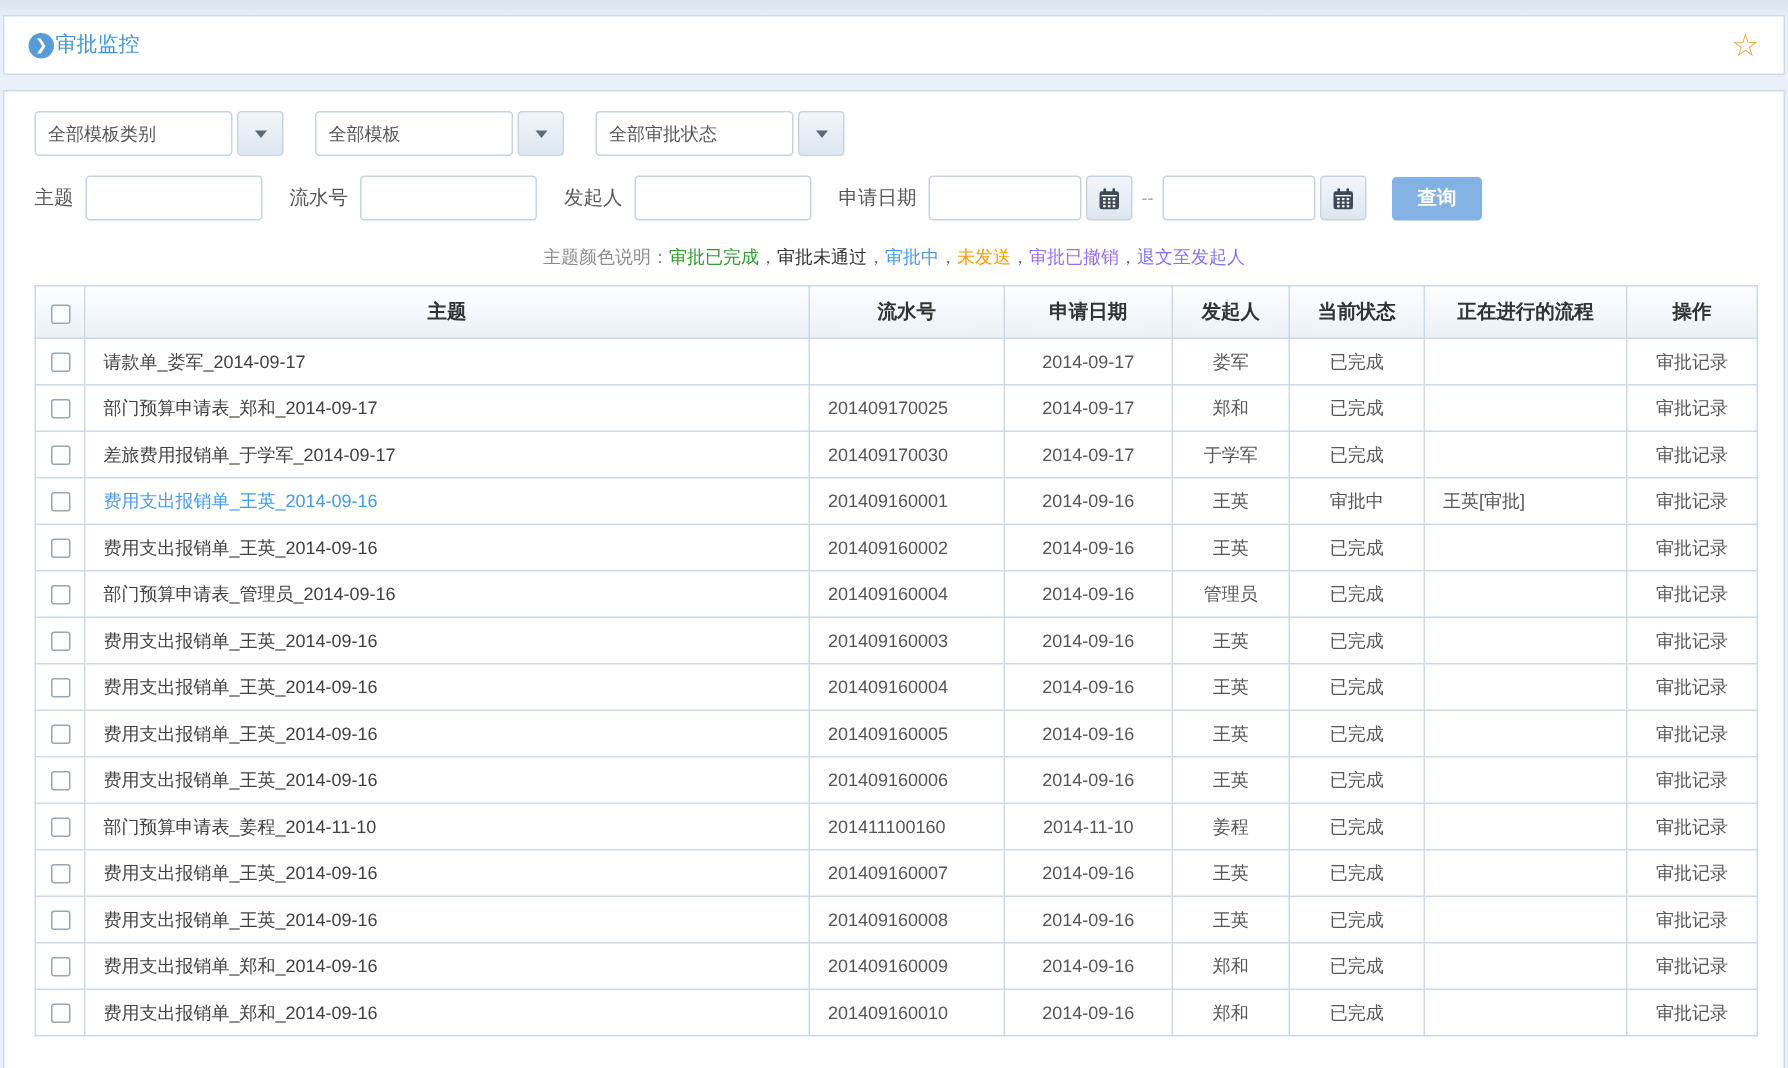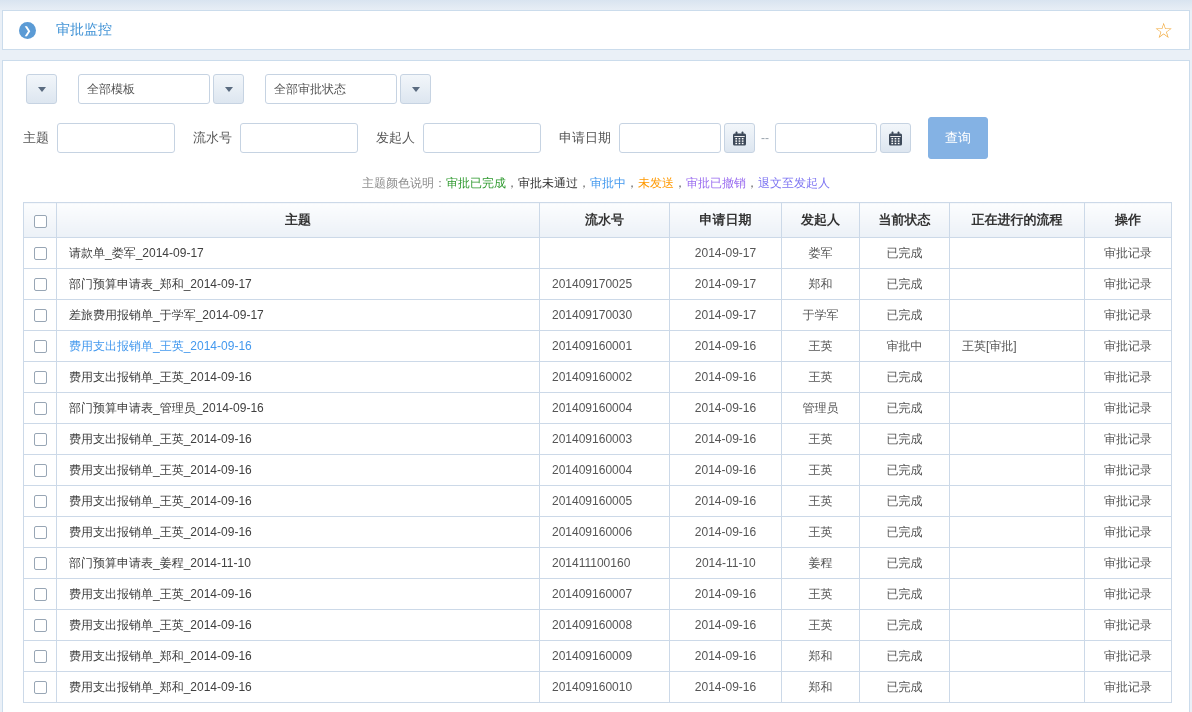--- a/index.html
+++ b/index.html
@@ -6,21 +6,21 @@
   html,body { width:1192px; height:712px; overflow:hidden; }
   body {
     font-family:"Liberation Sans","DejaVu Sans",sans-serif;
     background:linear-gradient(#d9e4f0, #eaf0f7 12px, #eaf0f7);
     font-size:12px; color:#555;
   }
   .card { background:#fff; border:1px solid #cbdcec; margin:0 2px; }
   .title-card { margin-top:10px; height:40px; display:flex; align-items:center; padding:0 16px; }
   .title-icon { width:17px; height:17px; border-radius:50%; background:#5b9bd5; color:#fff;
     display:inline-flex; align-items:center; justify-content:center; font-size:10px; font-weight:bold; }
-  .title-text { color:#4193d6; font-size:14px; margin-left:20px; }
+  .title-text { color:#4193d6; font-size:14px; margin-left:1px; }
   .star { margin-left:auto; color:#f2a93b; font-size:21px; line-height:1; cursor:pointer; }
   .main-card { margin-top:10px; height:660px; padding:0 20px; }
 
   .filter-row1 { display:flex; align-items:center; margin-top:13px; }
   .dd-group { display:flex; align-items:center; margin-right:21px; }
   .txt-input { height:30px; border:1px solid #c6d3e2; border-radius:3px; background:#fff;
     padding:0 8px; font-size:12px; color:#555; font-family:inherit; outline:none; }
   .dd-input { width:132px; }
   .sq-btn { width:31px; height:30px; margin-left:3px; border:1px solid #c6d3e2; border-radius:3px;
     background:linear-gradient(#f2f6fa,#dde6f0); display:inline-flex; align-items:center;
@@ -28,22 +28,22 @@
   .tri-down { width:0; height:0; border-left:4px solid transparent; border-right:4px solid transparent;
     border-top:5px solid #5a6b80; }
   .btn-primary { height:30px; padding:0 13px; background:#5e9fdb; border:1px solid #5e9fdb;
     border-radius:3px; color:#fff; font-size:13px; cursor:pointer; font-family:inherit; }
 
   .filter-row2 { display:flex; align-items:center; margin-top:13px; }
   .f-label { color:#555; font-size:13px; margin-right:8px; }
   .field-input { width:118px; margin-right:18px; }
   .date-input { width:102px; }
   .date-sep { color:#9aa4ae; margin:0 6px; }
-  .btn-query { height:42px; padding:0 16px; background:#84b2e4; border:1px solid #84b2e4;
-    border-radius:3px; color:#fff; font-size:13px; cursor:pointer; margin-left:17px; font-family:inherit; }
+  .btn-query { height:29px; padding:0 16px; background:#84b2e4; border:1px solid #84b2e4;
+    border-radius:3px; color:#fff; font-size:13px; cursor:pointer; margin-left:17px; font-family:inherit;font-weight:bold; }
 
   .legend-row { display:flex; align-items:center; justify-content:space-between; margin-top:16px;flex-direction:column; }
   .legend { color:#8c8c8c; }
   .legend .sep { color:#666; }
   .btn-plain { height:24px; padding:0 14px; background:#fff; border:1px solid #c0c0c0; border-radius:4px;
     color:#555; font-size:12px; cursor:pointer; margin-left:13px; font-family:inherit; }
 
   table { width:1148px; border-collapse:collapse; margin-top:10px; table-layout:fixed; }
   th, td { border:1px solid #ccd9e8; overflow:hidden; white-space:nowrap; }
   th { height:35px; background:linear-gradient(#fcfdfe,#ecf1f7); color:#333; font-size:13px;
@@ -63,20 +63,21 @@
 <div class="card title-card">
   <span class="title-icon">❯</span>
   <span class="title-text">审批监控</span>
   <span class="star">☆</span>
 </div>
 
 <div class="card main-card">
 
   <div class="filter-row1">
     <div class="dd-group">
+      <input class="txt-input dd-input" readonly="" value="全部模板类别" style="">
       <span class="sq-btn">
         <span class="tri-down"></span>
       </span>
     </div>
     <div class="dd-group">
       <input class="txt-input dd-input" readonly="" value="全部模板" style="">
       <span class="sq-btn">
         <span class="tri-down"></span>
       </span>
     </div>

